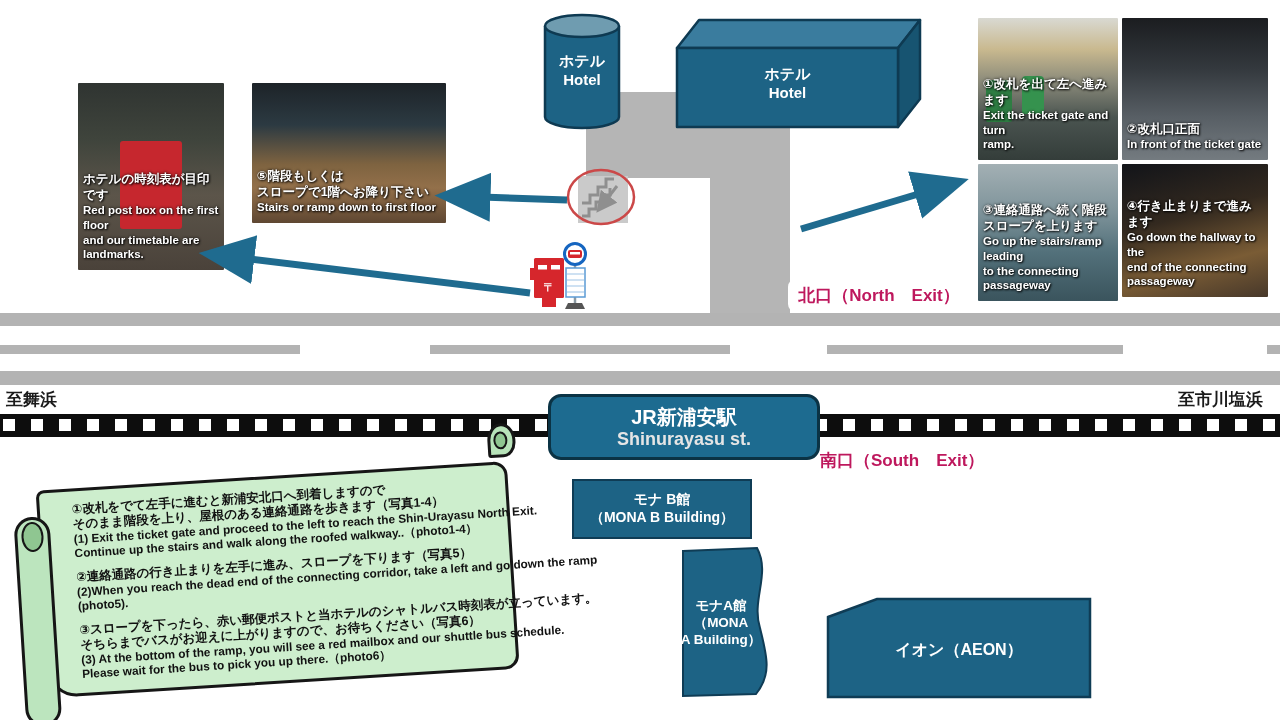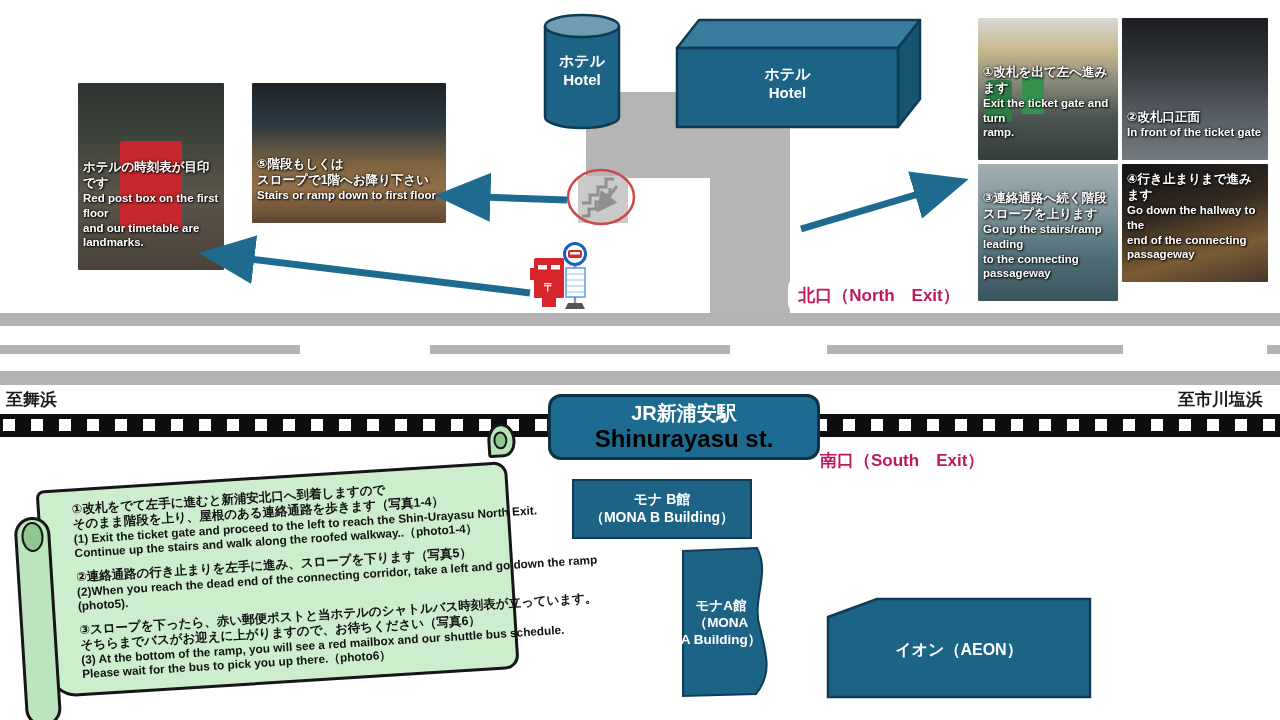--- a/index.html
+++ b/index.html
@@ -9,32 +9,32 @@
   svg{display:block;}
   
   .maplabel{font-weight:bold;color:#1a1a1a;font-size:17px;white-space:nowrap;text-align:center;}
   .exitlabel{font-weight:bold;color:#be185d;font-size:17px;white-space:nowrap;}
   .bldg-label{color:#fff;font-weight:bold;text-align:center;line-height:1.25;}
   
   .station-sign{left:548px;top:394px;width:266px;height:60px;background:#1d6b90;
     border:3px solid #0b3345;border-radius:13px;display:flex;flex-direction:column;
     align-items:center;justify-content:center;z-index:6;}
   .station-sign .jp{color:#fff;font-weight:bold;font-size:20px;line-height:1.2;}
-  .station-sign .en{color:#000000;font-weight:bold;font-size:24px;line-height:1.15;}
+  .station-sign .en{color:#e5e5e5;font-weight:bold;font-size:18px;line-height:1.15;}
   
   .rail{left:0;top:414px;width:1280px;height:23px;background:#0d0d0d;z-index:4;}
   .rail-dashes{position:absolute;left:3px;right:3px;top:5px;height:12px;
     background:repeating-linear-gradient(90deg,#ffffff 0 12px,transparent 12px 28px);}
   
   .north-box{left:788px;top:278px;width:182px;height:35px;background:#fff;border-radius:9px;
     display:flex;align-items:center;justify-content:center;z-index:3;}
   
   .photo{position:absolute;z-index:5;overflow:hidden;display:flex;flex-direction:column;
     justify-content:flex-end;border-radius:1px;}
-  .photo .cap{position:relative;padding:4px 5px 20px 5px;color:#fff;font-weight:bold;
+  .photo .cap{position:relative;padding:4px 5px 8px 5px;color:#fff;font-weight:bold;
     text-shadow:0 0 3px rgba(0,0,0,.95),1px 1px 2px rgba(0,0,0,.9);}
   .photo .jp{font-size:12.5px;line-height:1.28;}
   .photo .en{font-size:11.5px;line-height:1.28;}
   .ph1{background:linear-gradient(180deg,#d9d9d2 0%,#c9b98f 22%,#8a8a7a 45%,#4a5450 70%,#343d3a 100%);}
   .ph2{background:linear-gradient(180deg,#1b1d20 0%,#33383d 35%,#585f65 70%,#747b80 100%);}
   .ph3{background:linear-gradient(180deg,#a3b0b4 0%,#7e939a 35%,#52707a 65%,#3a545d 100%);}
   .ph4{background:linear-gradient(165deg,#121419 0%,#2e2archive 0,#33291f 40%,#7a5c35 72%,#47382a 100%);}
   .ph4{background:linear-gradient(165deg,#121419 0%,#33291f 40%,#7a5c35 72%,#47382a 100%);}
   .ph5{background:linear-gradient(180deg,#1d2328 0%,#2c3a42 30%,#7e6340 58%,#93704a 75%,#5f4732 100%);}
   .ph6{background:linear-gradient(180deg,#2f3431 0%,#3f443c 30%,#5c554a 60%,#4a423a 100%);}
@@ -210,21 +210,21 @@
   <figure class="photo ph3" style="left:978px;top:164px;width:140px;height:137px;margin:0;">
     <figcaption class="cap">
       <div class="jp">③連絡通路へ続く階段</div>
       <div class="jp">スロープを上ります</div>
       <div class="en">Go up the stairs/ramp leading</div>
       <div class="en">to the connecting</div>
       <div class="en">passageway</div>
     </figcaption>
   </figure>
 
-  <figure class="photo ph4" style="left:1122px;top:164px;width:146px;height:118px;margin:0;">
+  <figure class="photo ph4" style="left:1122px;top:164px;width:146px;height:133px;margin:0;">
     <figcaption class="cap">
       <div class="jp">④行き止まりまで進みます</div>
       <div class="en">Go down the hallway to the</div>
       <div class="en">end of the connecting</div>
       <div class="en">passageway</div>
     </figcaption>
   </figure>
 
   <svg class="abs" style="left:0;top:0;z-index:6;pointer-events:none;" width="1280" height="720" viewBox="0 0 1280 720">
     <defs>

